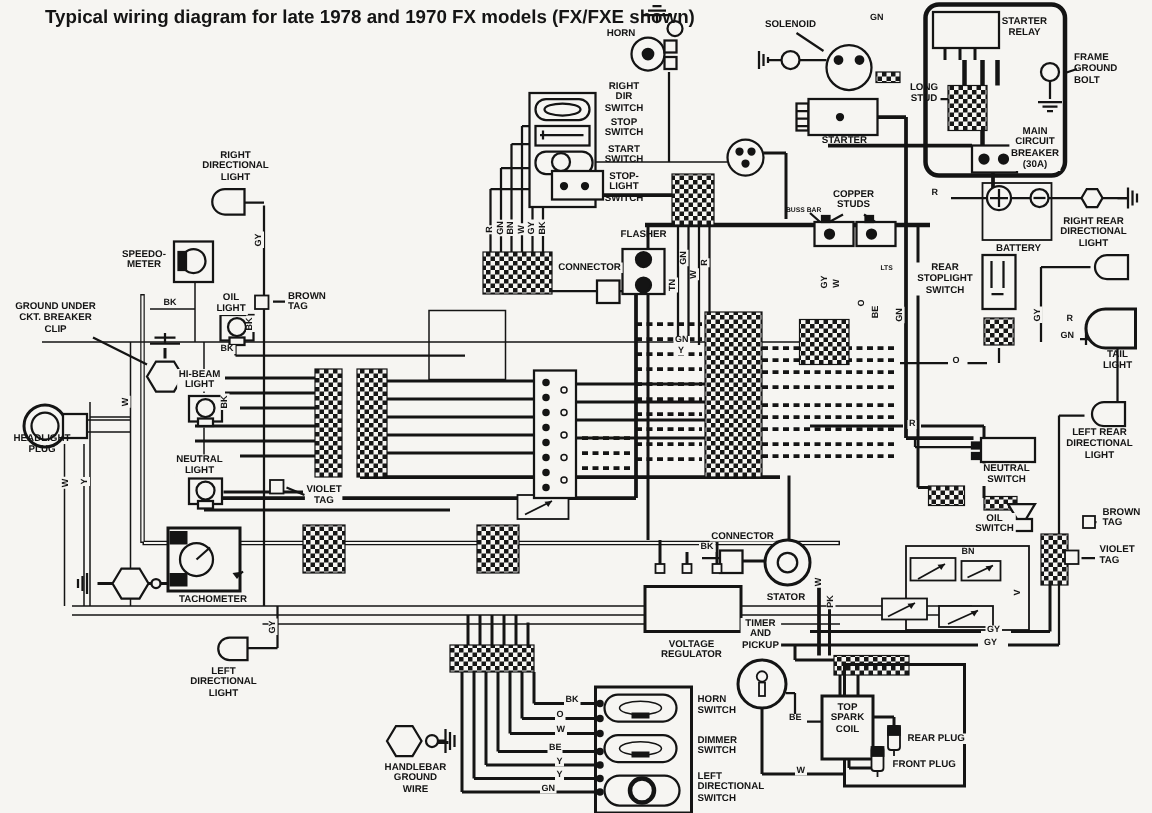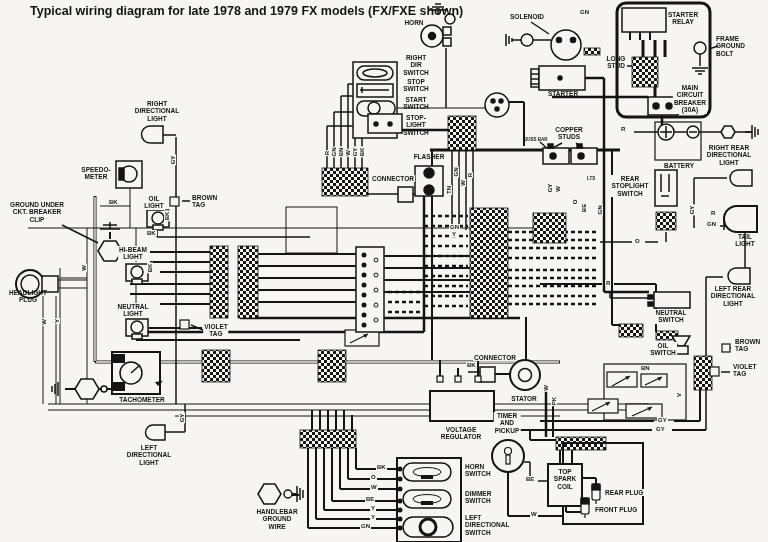--- a/index.html
+++ b/index.html
@@ -406,21 +406,21 @@
     </g>
 
     <g stroke-width="1.5">
       <polygon points="258,494 264,484 275,484 281,494 275,504 264,504"></polygon>
       <circle cx="288" cy="494" r="4"></circle>
       <path d="M297,486V502 M300,488V500 M303,490V498" fill="none"></path>
     </g>
   </g>
 </svg>
 
-  <div class="title" style="left:30px;top:4px;">Typical wiring diagram for late 1978 and 1979 FX models (FX/FXE shown)</div>
+  <div class="title" style="left:30px;top:4px;">Typical wiring diagram for late 1978 and 1970 FX models (FX/FXE shown)</div>
 
   <div class="lb c" style="left:414px;top:19px;">HORN</div>
   <div class="lb c" style="left:527px;top:13px;">SOLENOID</div>
   <div class="lb c" style="left:683px;top:11px;">STARTER
 RELAY</div>
   <div class="lb" style="left:716px;top:35px;">FRAME
 GROUND
 BOLT</div>
   <div class="lb c" style="left:616px;top:55px;">LONG
 STUD</div>

